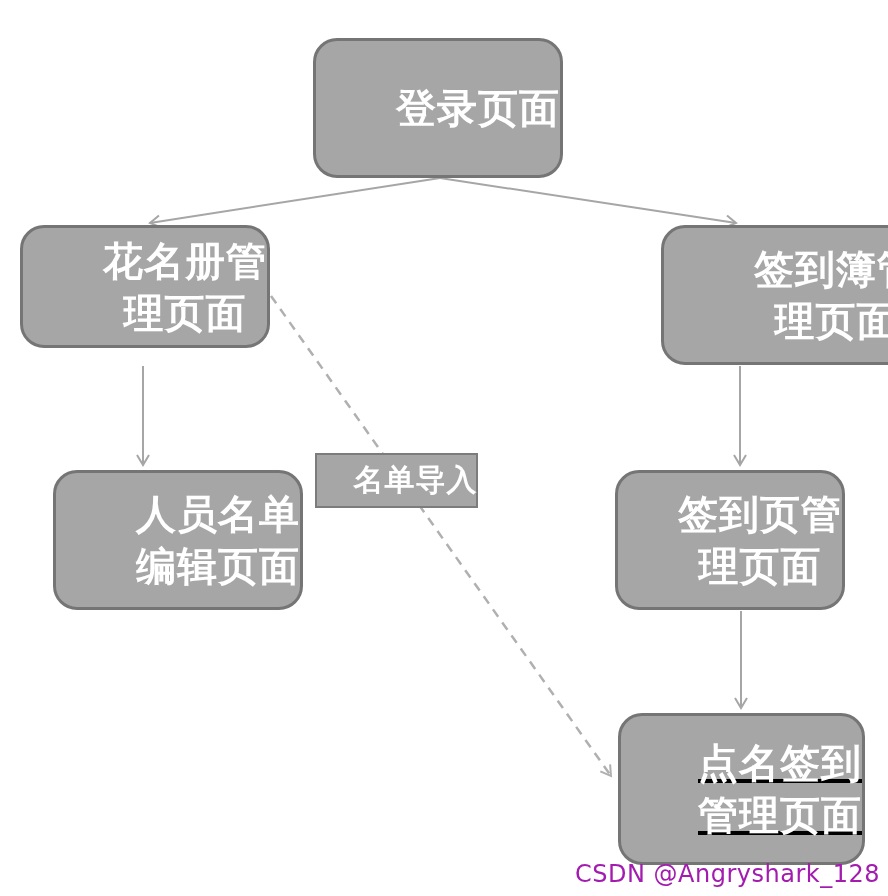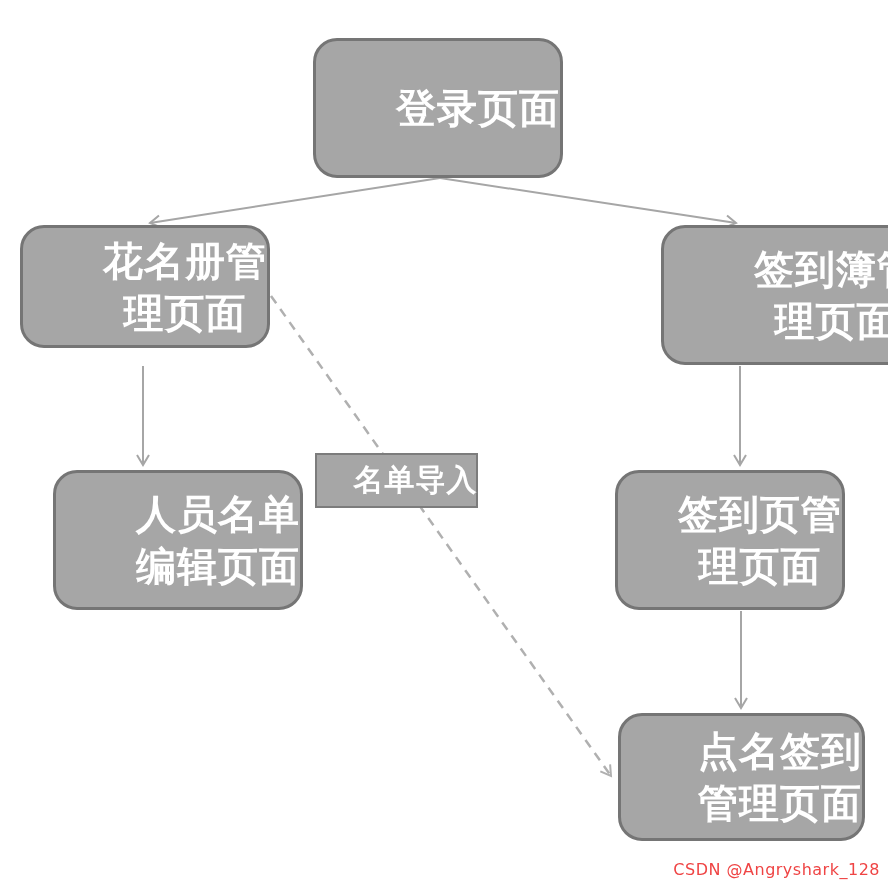--- a/index.html
+++ b/index.html
@@ -41,21 +41,21 @@
     line-height: 1.3;
     text-align: center;
     white-space: pre-line;
     letter-spacing: 1px;
   }
   .node-login    { left: 313px; top: 38px;  width: 250px; height: 140px; }
   .node-roster   { left: 20px;  top: 225px; width: 250px; height: 123px; }
   .node-signbook { left: 615px; top: 225px; width: 260px; height: 140px; margin-left: 46px; }
   .node-editor   { left: 20px;  top: 470px; width: 250px; height: 140px; margin-left: 33px; }
   .node-signpage { left: 615px; top: 470px; width: 230px; height: 140px; }
-  .node-rollcall { left: 618px; top: 713px; width: 247px; height: 128px; }
+  .node-rollcall { left: 618px; top: 713px; width: 247px; height: 152px; text-decoration: underline; }
   .edge-label-box {
     position: absolute;
     left: 315px;
     top: 453px;
     width: 163px;
     height: 55px;
     box-sizing: border-box;
     background: #a6a6a6;
     border: 2px solid #7c7c7c;
     display: flex;
@@ -68,22 +68,22 @@
     color: #ffffff;
     font-size: 30px;
     font-weight: bold;
     letter-spacing: 1px;
     white-space: nowrap;
   }
   .watermark {
     position: absolute;
     right: 8px;
     top: 860px;
-    color: #ef4444;
-    font-size: 16px;
+    color: #a21caf;
+    font-size: 24px;
     z-index: 2;
     letter-spacing: 0.5px;
   }
 </style>
 </head>
 <body>
 
 <div class="canvas">
 
   <svg class="connectors" viewBox="0 0 888 896" xmlns="http://www.w3.org/2000/svg">

